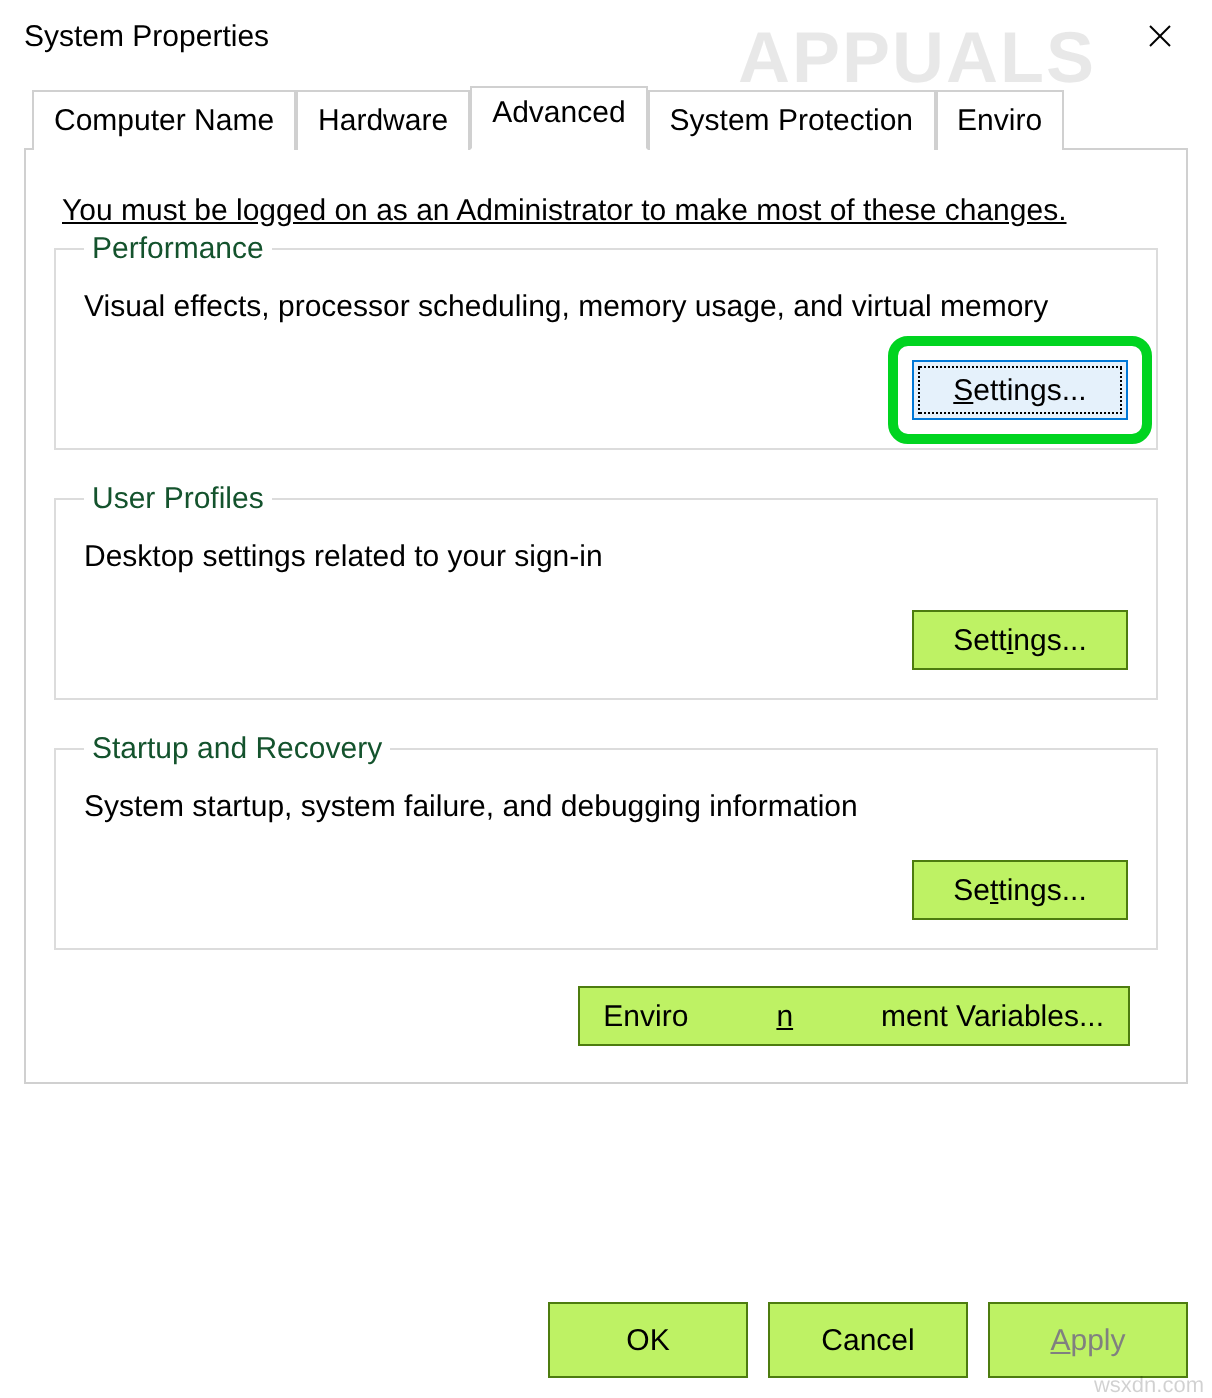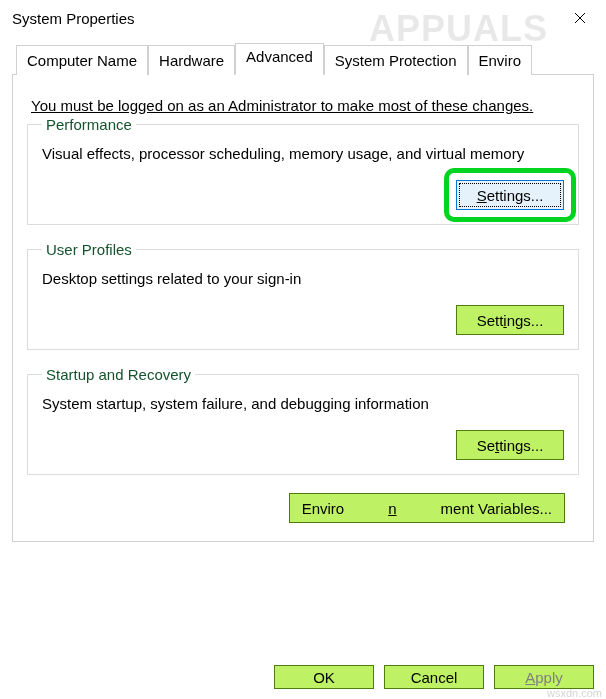--- a/index.html
+++ b/index.html
@@ -148,21 +148,21 @@
     }
     .dialog-buttons {
       position: absolute;
       bottom: 10px;
       right: 12px;
       display: flex;
       gap: 10px;
     }
     .dialog-buttons .btn {
       min-width: 100px;
-      height: 24px;
+      height: 38px;
     }
     .watermark {
       position: absolute;
       top: 8px;
       right: 58px;
       font-size: 36px;
       font-weight: 700;
       letter-spacing: 1px;
       color: rgba(0,0,0,0.09);
       pointer-events: none;

